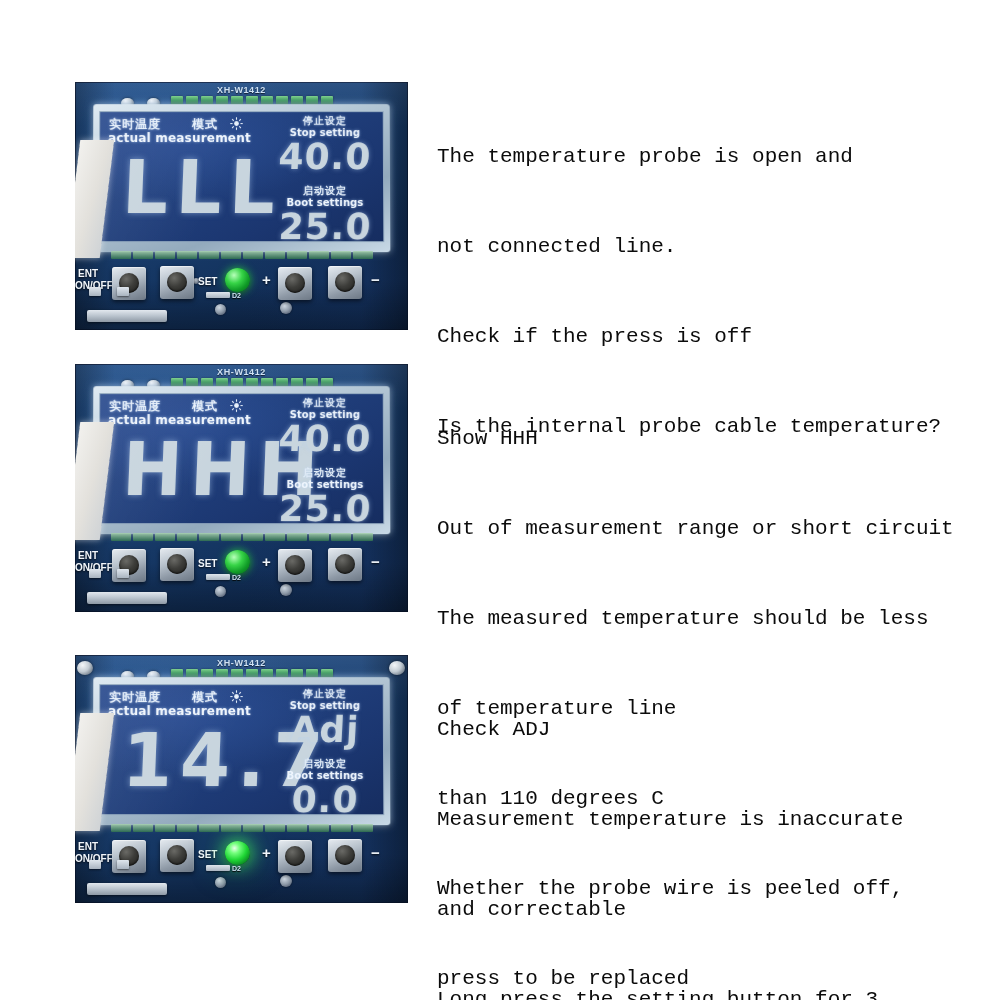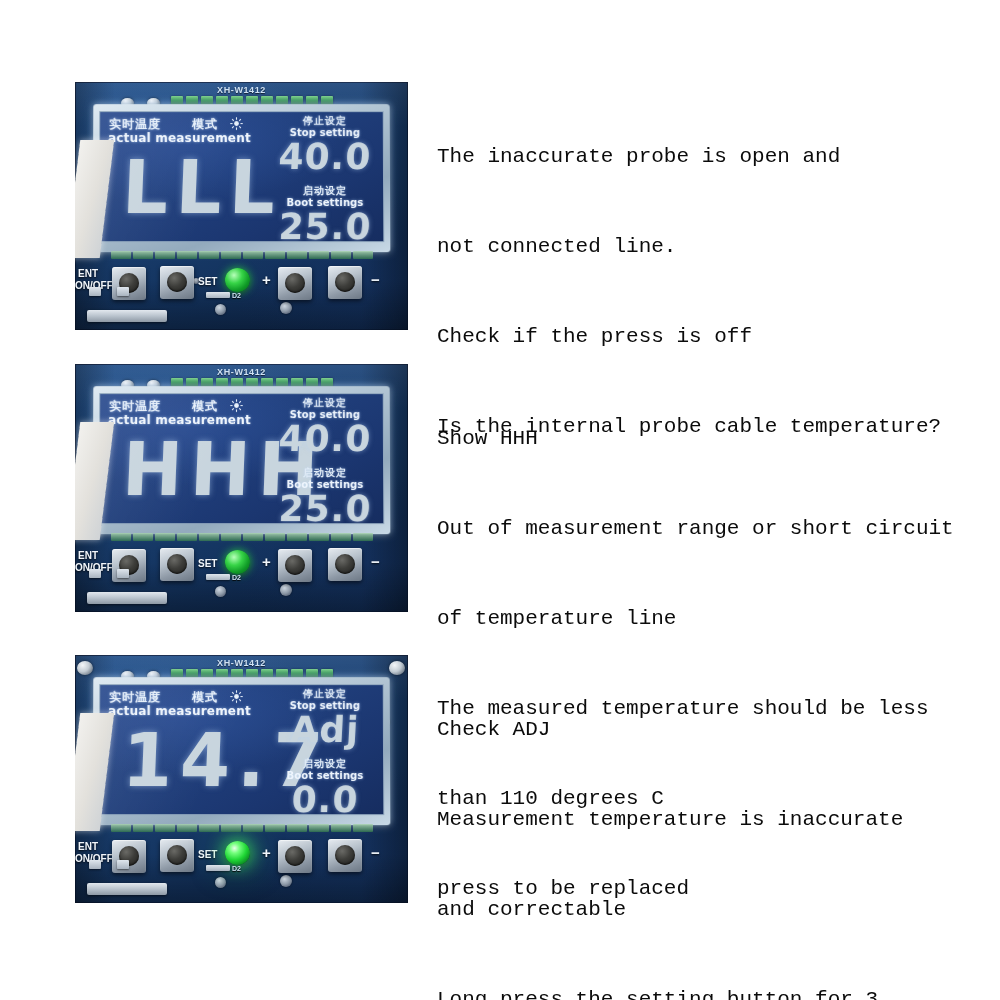--- a/index.html
+++ b/index.html
@@ -300,21 +300,21 @@
         <div class="tact" style="left:253px;top:2px;"></div>
         <div class="btn-lab" style="left:296px;top:10px;font-size:15px;">−</div>
       </div>
 
       <div class="silk-pad" style="left:14px;top:205px;width:12px;height:9px;z-index:4;"></div>
       <div class="silk-pad" style="left:42px;top:205px;width:12px;height:9px;z-index:4;"></div>
       <div class="conn-bar"></div>
     </div>
 
     <div class="desc">
-      <span class="ln">The inaccurate probe is open and</span>
+      <span class="ln">The temperature probe is open and</span>
       <span class="ln">not connected line.</span>
       <span class="ln">Check if the press is off</span>
       <span class="ln">Is the internal probe cable temperature?</span>
     </div>
   </div>
 
   <div class="row r2">
     <div class="board">
       <div class="board-label">XH-W1412</div>
 
@@ -407,23 +407,24 @@
       </div>
 
       <div class="silk-pad" style="left:14px;top:205px;width:12px;height:9px;z-index:4;"></div>
       <div class="silk-pad" style="left:42px;top:205px;width:12px;height:9px;z-index:4;"></div>
       <div class="conn-bar"></div>
     </div>
 
     <div class="desc">
       <span class="ln">Show HHH</span>
       <span class="ln">Out of measurement range or short circuit</span>
+      <span class="ln">The measured temperature should be less</span>
       <span class="ln">of temperature line</span>
-      <span class="ln">The measured temperature should be less</span>
       <span class="ln">than 110 degrees C</span>
+      <span class="ln">Whether the probe wire is peeled off,</span>
       <span class="ln">press to be replaced</span>
     </div>
   </div>
 
   <div class="row r3">
     <div class="board">
       <div class="board-label">XH-W1412</div>
 
       <div class="screw" style="left:46px;top:16px;width:13px;height:10px;"></div>
       <div class="screw" style="left:72px;top:16px;width:13px;height:10px;"></div>

